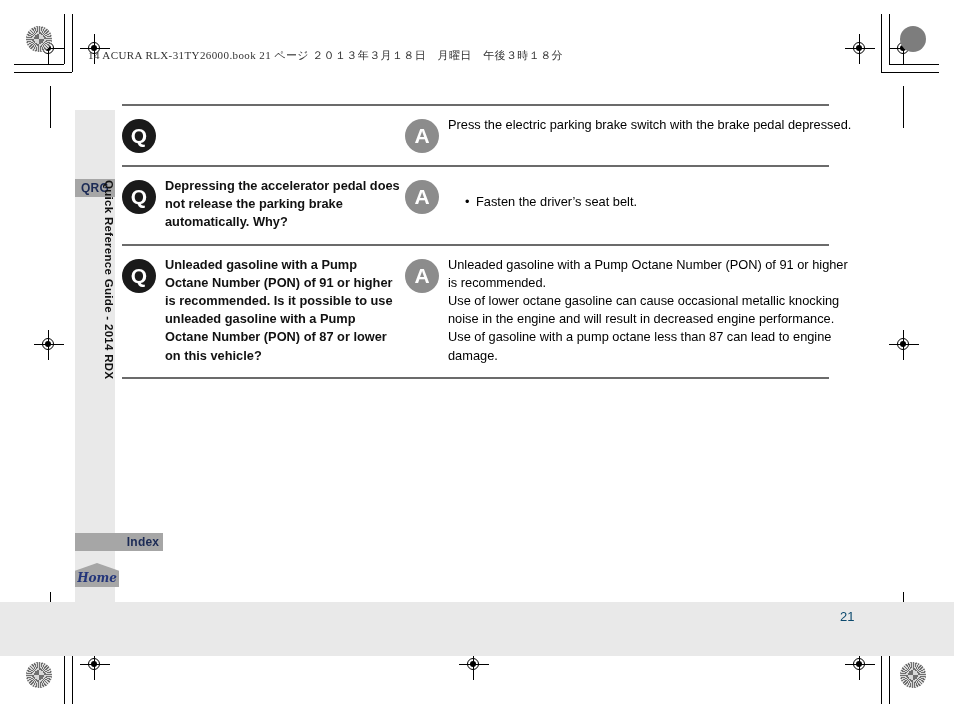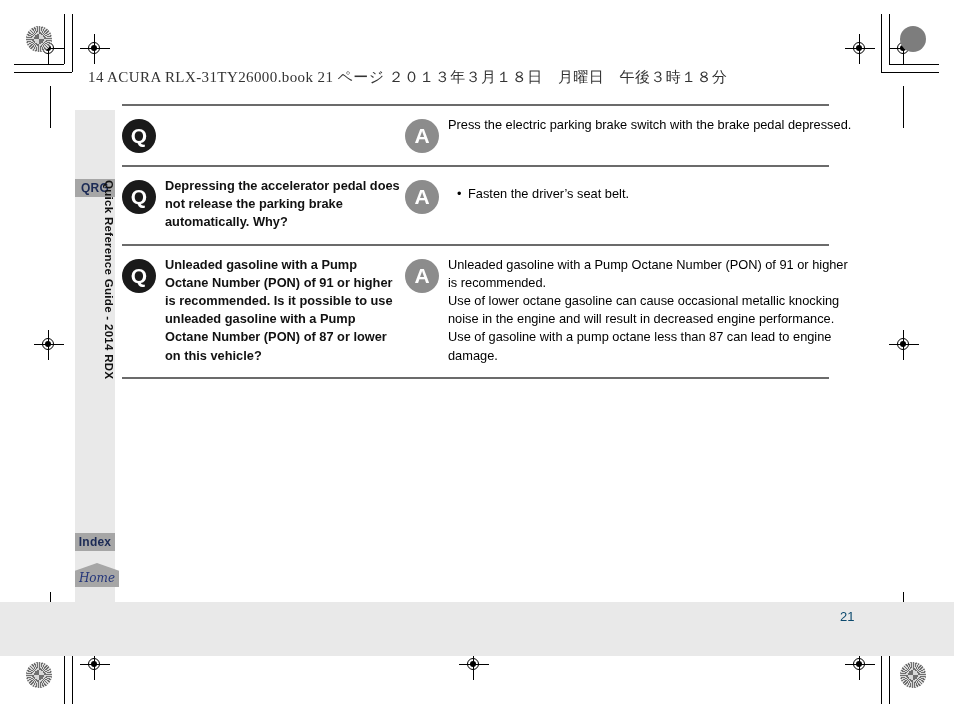--- a/index.html
+++ b/index.html
@@ -56,25 +56,24 @@
     width: 26px; height: 26px;
     border-radius: 50%;
     background: #7d7d7d;
   }
 
   
   .job-header {
     position: absolute;
     left: 88px; top: 48px;
     font-family: "Liberation Serif", serif;
-    font-size: 15px;
+    font-size: 11px;
     color: #333;
     letter-spacing: 0.4px;
     white-space: nowrap;
-    margin-top: 20px;
   }
 
   
   .side-band {
     position: absolute;
     left: 75px; top: 110px;
     width: 40px; height: 492px;
     background: #e9e9e9;
   }
   .tab {
@@ -83,21 +82,21 @@
     background: #a6a6a6;
     color: #1b2a55;
     font-size: 12px;
     font-weight: bold;
     text-align: center;
     line-height: 18px;
     height: 18px;
     letter-spacing: .2px;
   }
   .tab-qrg { left: 75px; top: 131px; margin-top: 48px; }
-  .tab-index { left: 75px; top: 533px; }
+  .tab-index { left: 75px; top: 533px; padding-left: 48px; }
 
   .side-vert-label {
     position: absolute;
     left: 75px; top: 155px;
     width: 40px; height: 250px;
     color: #111;
     font-size: 11.5px;
     font-weight: 600;
     writing-mode: vertical-rl;
     text-orientation: mixed;
@@ -112,21 +111,21 @@
     position: absolute;
     left: 75px; top: 563px;
     width: 44px; height: 24px;
     background: #a6a6a6;
     clip-path: polygon(0% 32%, 50% 0%, 100% 32%, 100% 100%, 0% 100%);
     display: flex; align-items: flex-end; justify-content: center;
   }
   .home-btn span {
     font-family: "DejaVu Serif", serif;
     font-style: italic;
-    font-weight: normal;
+    font-weight: bold;
     font-size: 12px;
     color: #23357a;
     line-height: 17px;
   }
 
   
   .content {
     position: absolute;
     left: 122px; top: 104px;
     width: 707px;
@@ -180,21 +179,21 @@
     width: 412px;
   }
   .a-text .bullets {
     list-style: none;
     margin: 0;
     padding: 0;
   }
   .a-text .bullets li {
     position: relative;
     padding-left: 12px;
-    margin: 8px;
+    margin: 16px;
   }
   .a-text .bullets li:before {
     content: "\2022";
     position: absolute;
     left: 1px; top: 0;
   }
   .gear {
     display: inline-block;
     border: 1px solid #555;
     font-size: 10.5px;

